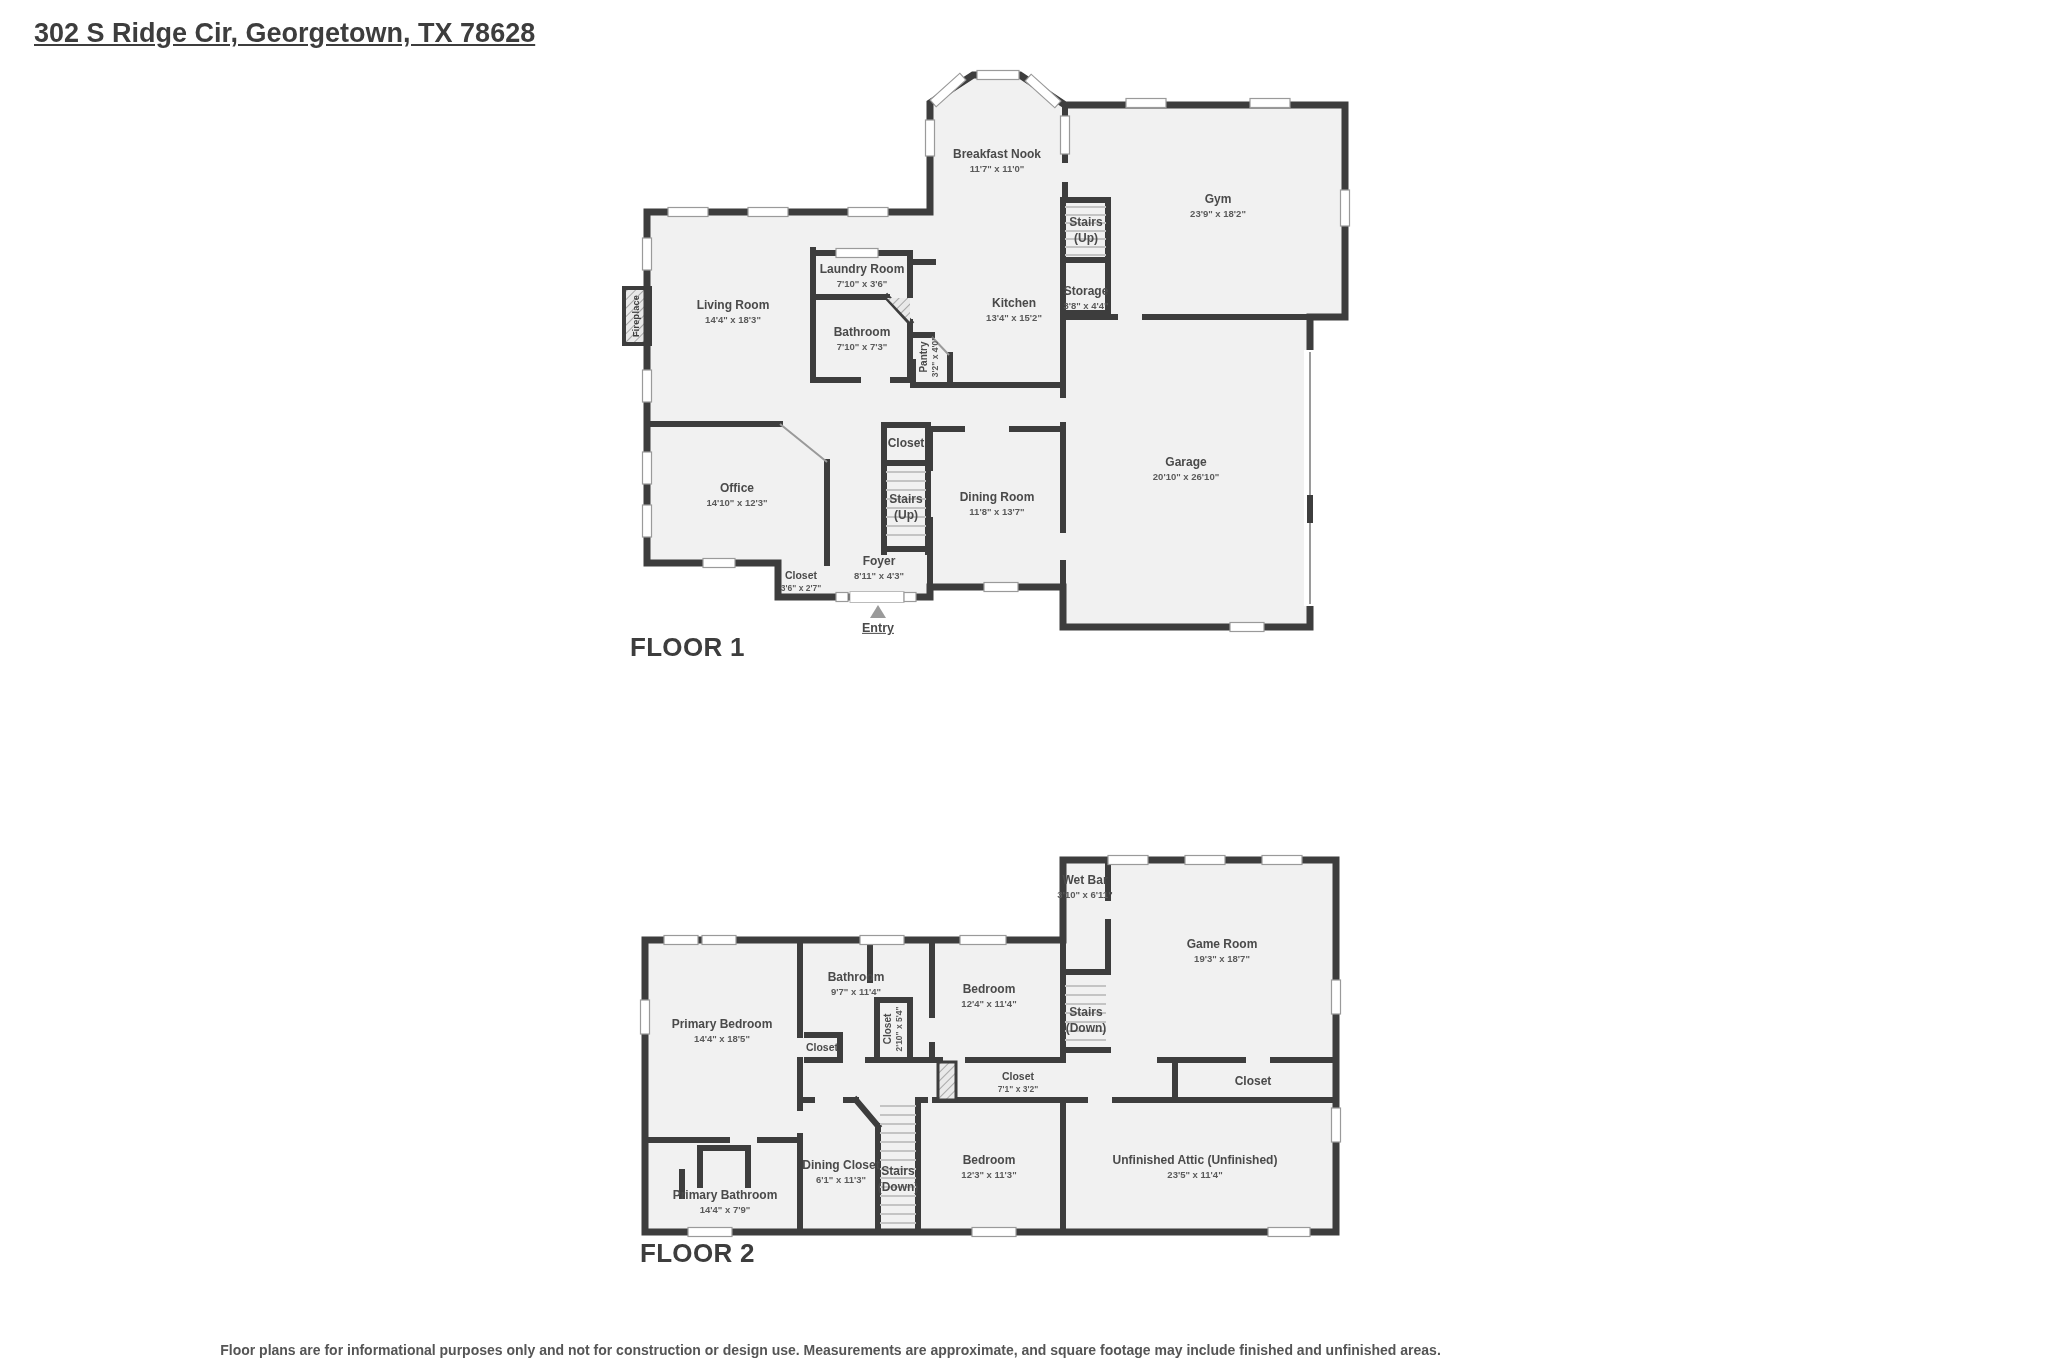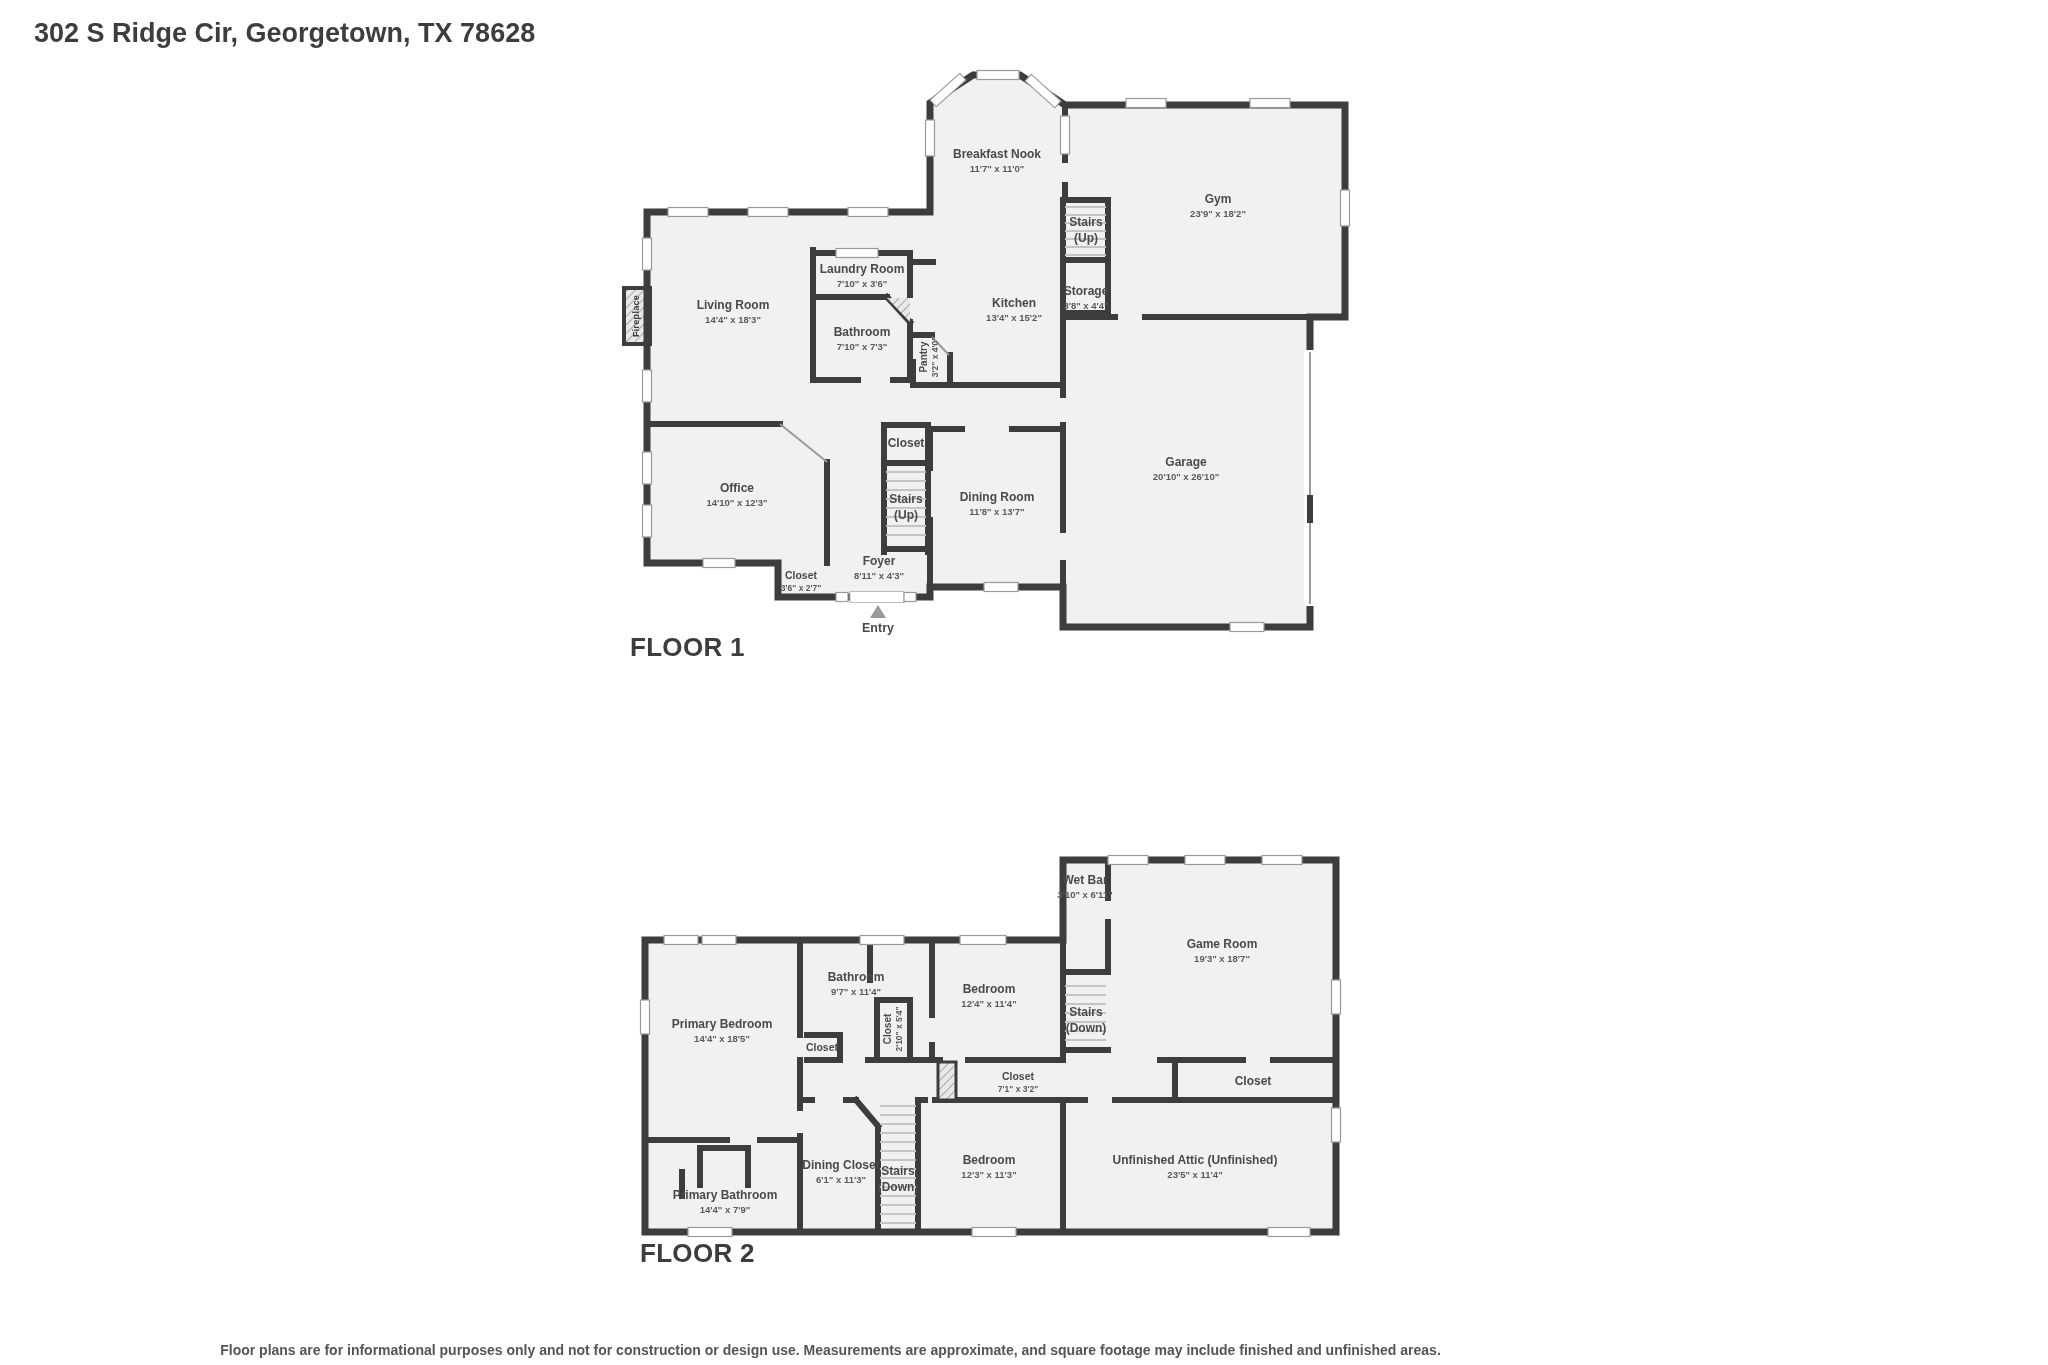--- a/index.html
+++ b/index.html
@@ -3,23 +3,23 @@
 <meta charset="utf-8">
 <style>
   html,body{margin:0;padding:0;background:#ffffff;font-family:"Liberation Sans",sans-serif;}
   #canvas{position:relative;width:2048px;height:1365px;background:#ffffff;overflow:hidden;}
   #plan-svg{position:absolute;left:0;top:0;}
   .lbl{position:absolute;transform:translate(-50%,-50%);text-align:center;color:#4a4a4a;line-height:1.3;white-space:nowrap;}
   .rot{transform:translate(-50%,-50%) rotate(-90deg);}
   .rname{font-weight:700;font-size:12px;}
   .rsub{font-weight:700;font-size:12px;}
   .rdims{font-weight:600;font-size:9.5px;color:#5a5a5a;}
-  .rentry{font-weight:700;font-size:12.5px;color:#4a4a4a;}
+  .rentry{font-weight:700;font-size:12.5px;color:#4a4a4a;text-decoration:underline;}
   .rfire{font-weight:700;font-size:9px;color:#3f3f3f;letter-spacing:.3px;}
-  #title{position:absolute;left:34px;top:18px;font-size:27px;font-weight:700;color:#3d3d3d;}
+  #title{position:absolute;left:34px;top:18px;font-size:27px;font-weight:700;color:#3d3d3d;text-decoration:underline;}
   .floor-tag{position:absolute;font-size:26px;font-weight:700;color:#3d3d3d;letter-spacing:.3px;}
   #floor1-tag{left:630px;top:632px;}
   #floor2-tag{left:640px;top:1238px;text-align:right;}
   #disclaimer{position:absolute;left:0;width:1661px;top:1342px;text-align:center;font-size:14px;font-weight:700;color:#555;}
   .wall-outer{fill:none;stroke:#3d3d3d;stroke-width:7;stroke-linecap:square;}
   .wall-inner{fill:none;stroke:#3d3d3d;stroke-width:6;stroke-linecap:square;}
   .wall-thin{fill:none;stroke:#9a9a9a;stroke-width:2;}
   .room-fill{fill:#f1f1f1;stroke:none;}
   .tread{fill:none;stroke:#c4c4c4;stroke-width:2;}
   .win{fill:#ffffff;stroke:#9a9a9a;stroke-width:1.2;}

